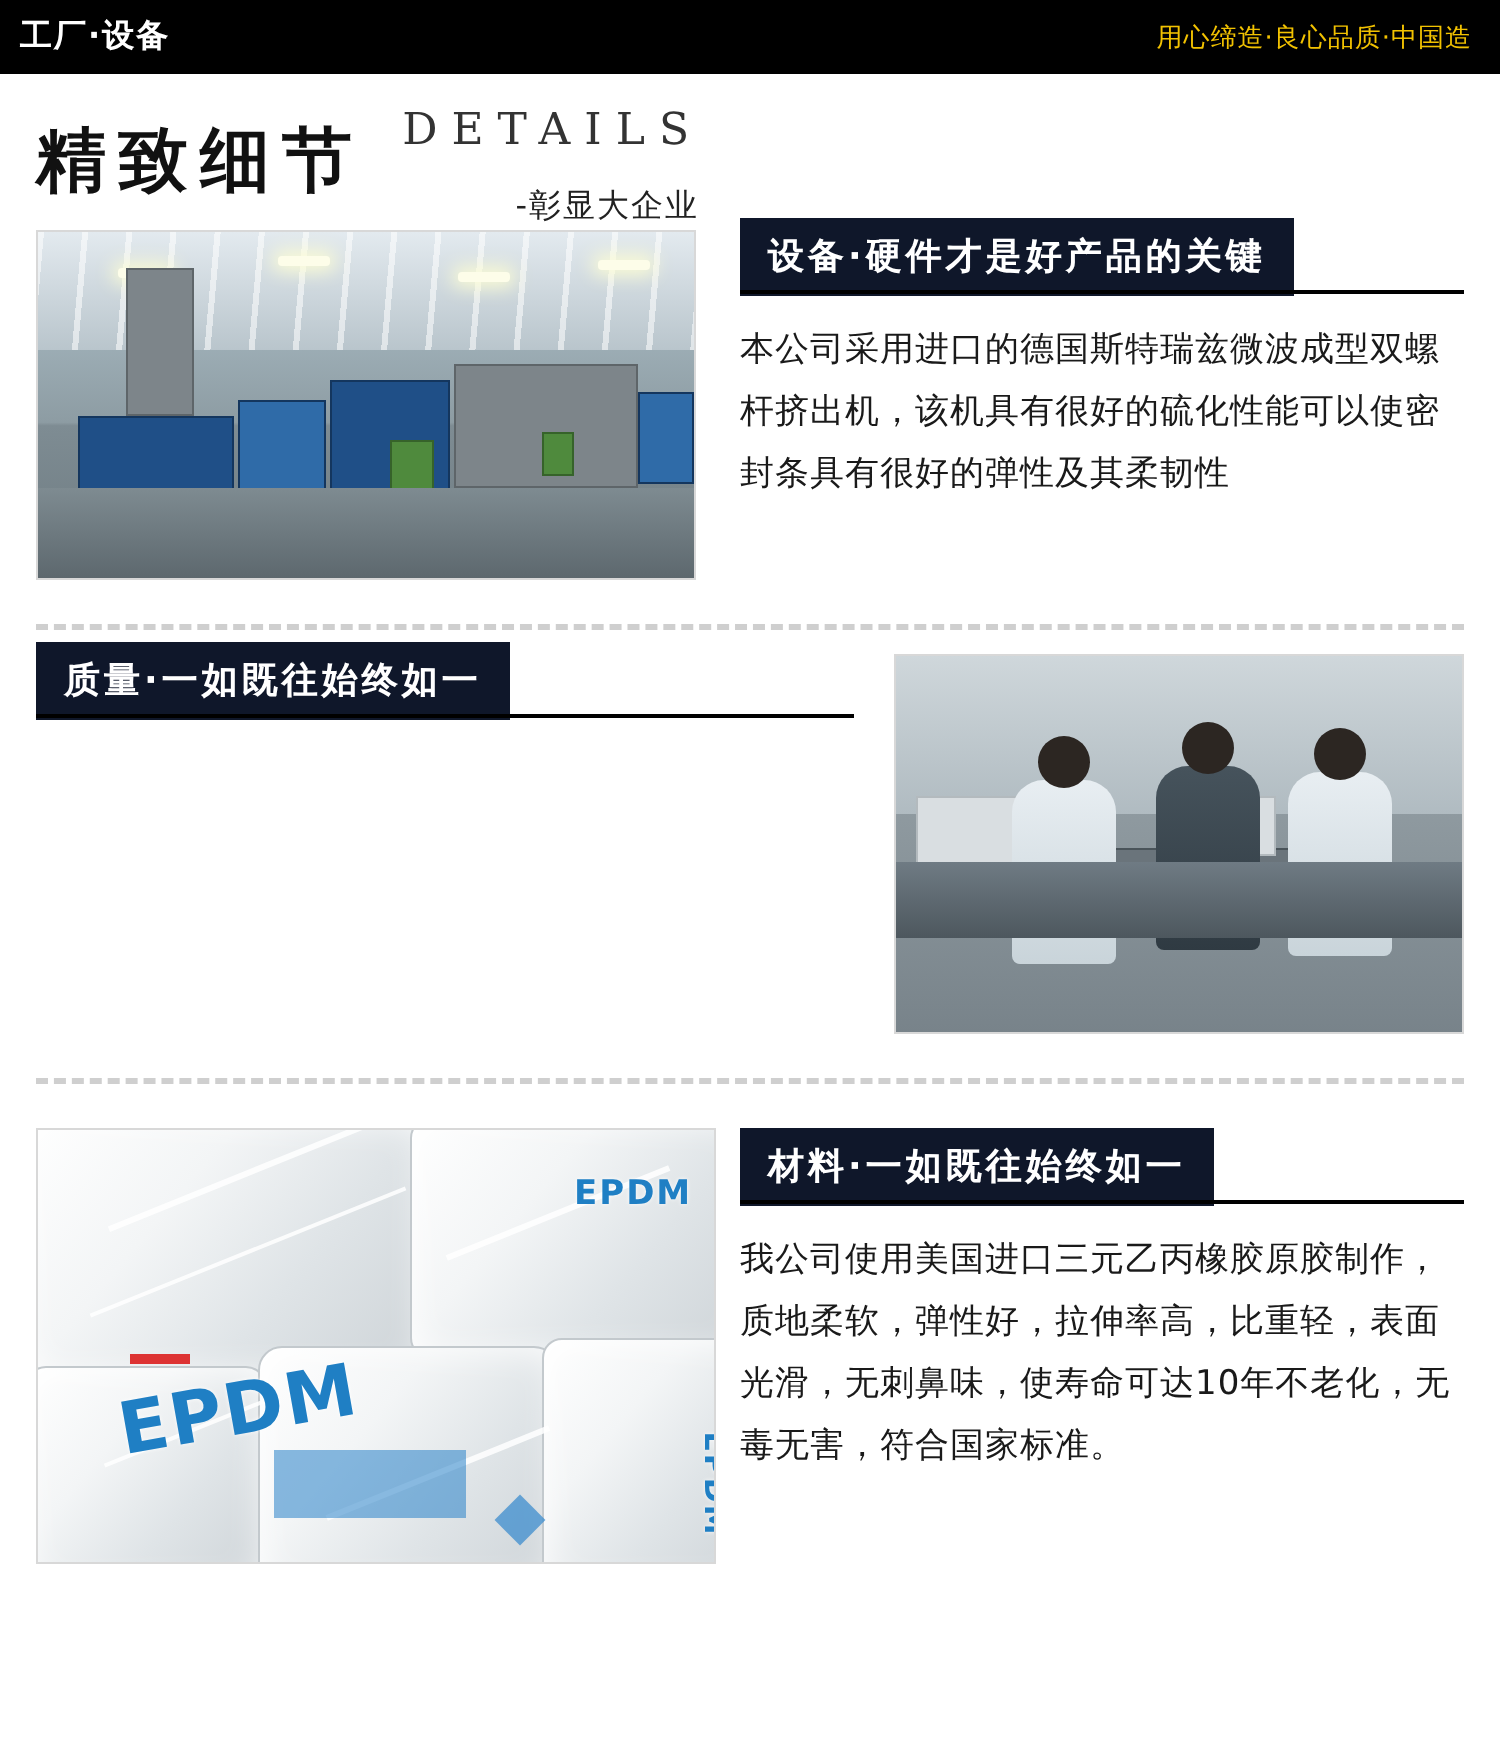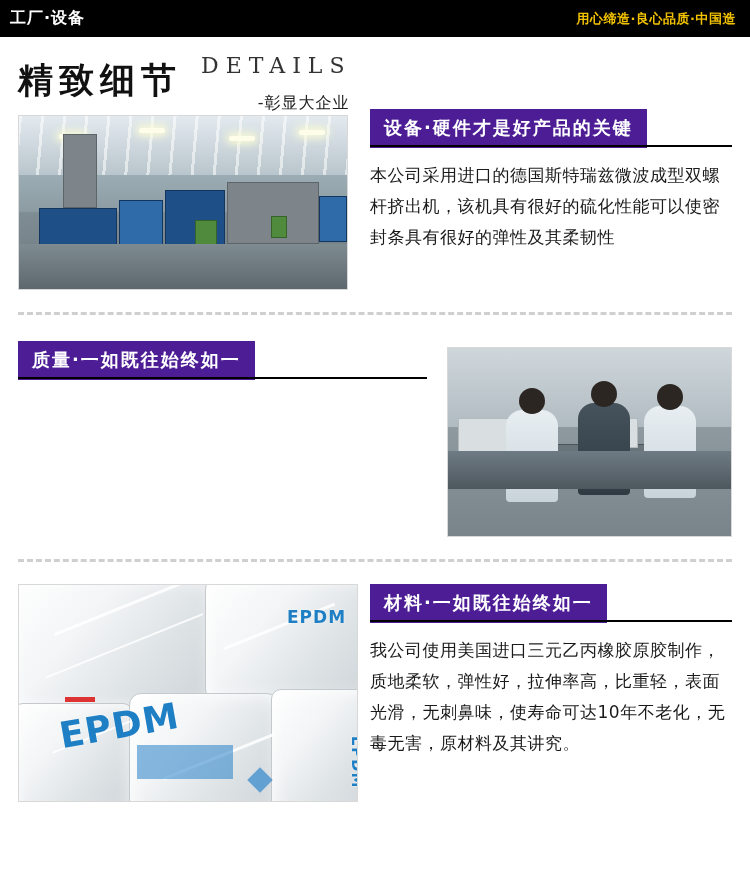--- a/index.html
+++ b/index.html
@@ -29,21 +29,21 @@
   }
   .topbar-left {
     color: #ffffff;
     font-size: 16px;
     font-weight: bold;
     letter-spacing: 1px;
   }
   .topbar-right {
     color: #f2c200;
     font-size: 13px;
-    font-weight: bold;
+    font-weight: normal;
     letter-spacing: 0.5px;
   }
 
   
   .heading {
     position: relative;
     padding: 14px 16px 4px 18px;
     height: 72px;
   }
   .heading-cn {
@@ -94,21 +94,21 @@
     overflow: hidden;
     background: #9aa3a8;
   }
 
   .textcol {
     flex: 1 1 auto;
   }
 
   .label {
     display: inline-block;
-    background: #4c1d95;
+    background: #0f172a;
     color: #fff;
     font-size: 18px;
     font-weight: bold;
     letter-spacing: 2px;
     padding: 7px 14px 8px 14px;
     position: relative;
   }
   .label-wrap {
     position: relative;
     display: block;
@@ -282,21 +282,21 @@
           <span class="label">设备·硬件才是好产品的关键</span>
           <div class="label-rule"></div>
         </div>
         <div class="body-text">本公司采用进口的德国斯特瑞兹微波成型双螺杆挤出机，该机具有很好的硫化性能可以使密封条具有很好的弹性及其柔韧性</div>
       </div>
     </div>
   </div>
 
   <div class="divider"></div>
 
-  <div class="section" style="margin-top:26px;">
+  <div class="section" style="margin-top:6px;">
     <div class="row">
       <div class="textcol" style="padding-right:20px;">
         <div class="label-wrap">
           <span class="label">质量·一如既往始终如一</span>
           <div class="label-rule"></div>
         </div>
       </div>
       <div class="photo" style="width:285px;height:190px;margin-top:6px;">
         <div class="ph-inner workshop">
           <div class="wall"></div>
@@ -335,18 +335,18 @@
           <div class="bluebox" style="left:118px;top:160px;width:96px;height:34px;"></div>
           <div class="redmark" style="left:46px;top:112px;width:30px;"></div>
           <div class="diamond" style="left:232px;top:186px;"></div>
         </div>
       </div>
       <div class="textcol">
         <div class="label-wrap">
           <span class="label">材料·一如既往始终如一</span>
           <div class="label-rule"></div>
         </div>
-        <div class="body-text">我公司使用美国进口三元乙丙橡胶原胶制作，质地柔软，弹性好，拉伸率高，比重轻，表面光滑，无刺鼻味，使寿命可达10年不老化，无毒无害，原材料及其讲究。</div>
+        <div class="body-text">我公司使用美国进口三元乙丙橡胶原胶制作，质地柔软，弹性好，拉伸率高，比重轻，表面光滑，无刺鼻味，使寿命可达10年不老化，无毒无害，符合国家标准。</div>
       </div>
     </div>
   </div>
 
 </div>
 
 </body></html>

